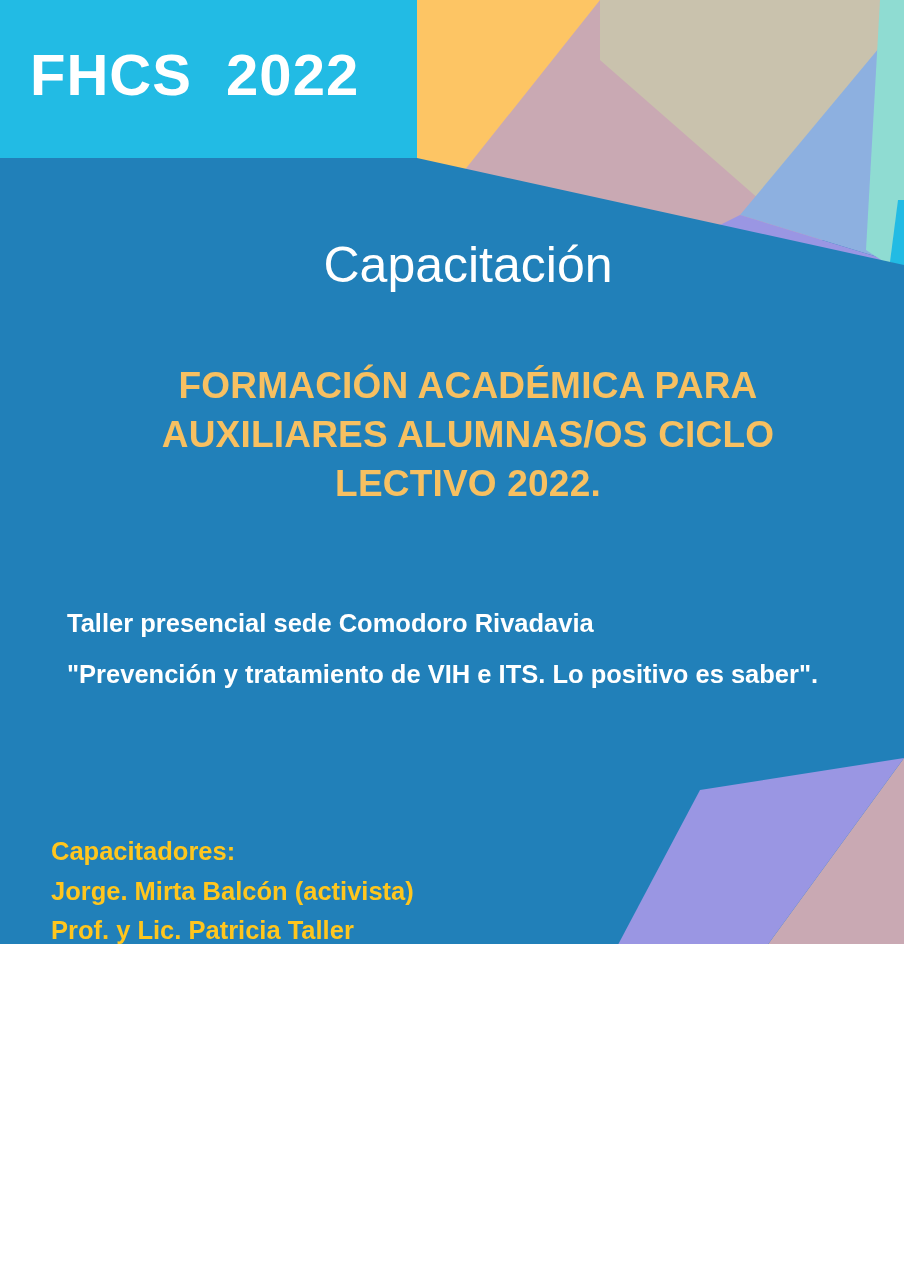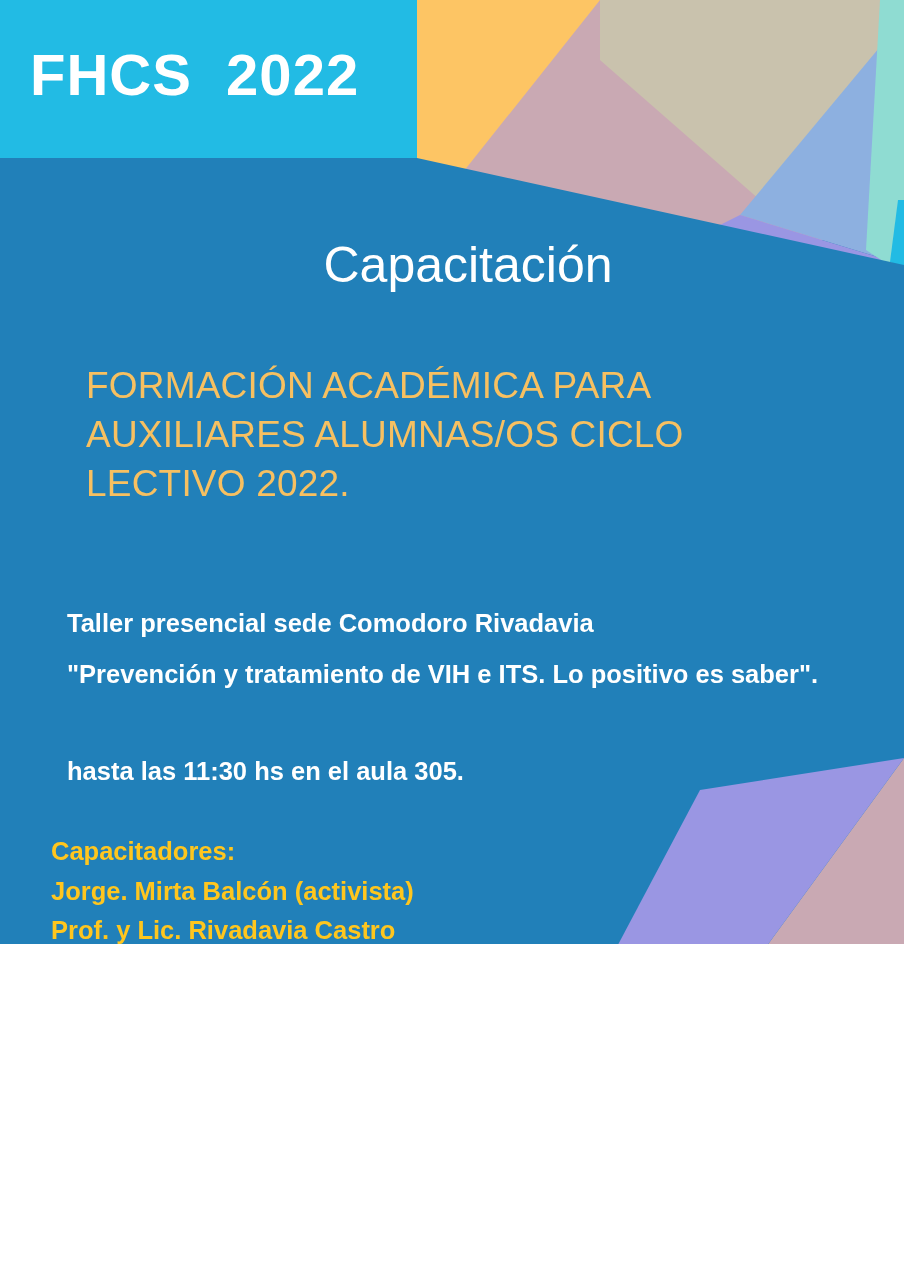--- a/index.html
+++ b/index.html
@@ -62,22 +62,23 @@
     font-size: 50px;
     font-weight: 300;
     color: #ffffff;
     line-height: 1.1;
   }
   .main-title {
     position: absolute;
     left: 70px;
     width: 764px;
     top: 362px;
+    text-align: center;
     font-size: 37px;
-    font-weight: normal;
+    font-weight: bold;
     color: #f7c061;
     line-height: 1.32;
     letter-spacing: 0.2px;
   }
   .body-block {
     position: absolute;
     left: 35px;
     width: 840px;
     top: 590px;
     color: #ffffff;
@@ -195,27 +196,26 @@
   <div class="content">
 
     <div class="subject">Capacitación</div>
 
     <div class="main-title">FORMACIÓN ACADÉMICA PARA AUXILIARES ALUMNAS/OS CICLO LECTIVO 2022.</div>
 
     <div class="body-block">
       <p>Taller presencial sede Comodoro Rivadavia</p>
       <p>"Prevención y tratamiento de VIH e ITS. Lo positivo es saber".</p>
       <div class="body-gap"></div>
-      <p>hasta las 11:30 hs en el aula 305.</p>
     </div>
 
     <div class="trainers">
       <p>Capacitadores:</p>
       <p>Jorge. Mirta Balcón (activista)</p>
-      <p>Prof. y Lic. Rivadavia Castro</p>
+      <p>Prof. y Lic. Patricia Taller</p>
     </div>
   </div>
 
   <div class="logo-panel">
     <div class="logo-row">
       <span class="logo-divider"></span>
       <svg class="logo-emblem" viewBox="0 0 100 100">
         <ellipse cx="47" cy="50" rx="36" ry="40" fill="#1d88c9"></ellipse>
         <path d="M47 36 L62 24 L56 40 L72 52 L52 50 L50 72 L44 52 L24 62 L38 46 L28 34 Z" fill="#ffffff"></path>
         <path d="M30 28 C46 14 72 18 84 36 C94 52 90 74 74 84" fill="none" stroke="#4a4a4a" stroke-width="2" stroke-dasharray="2 3"></path>

